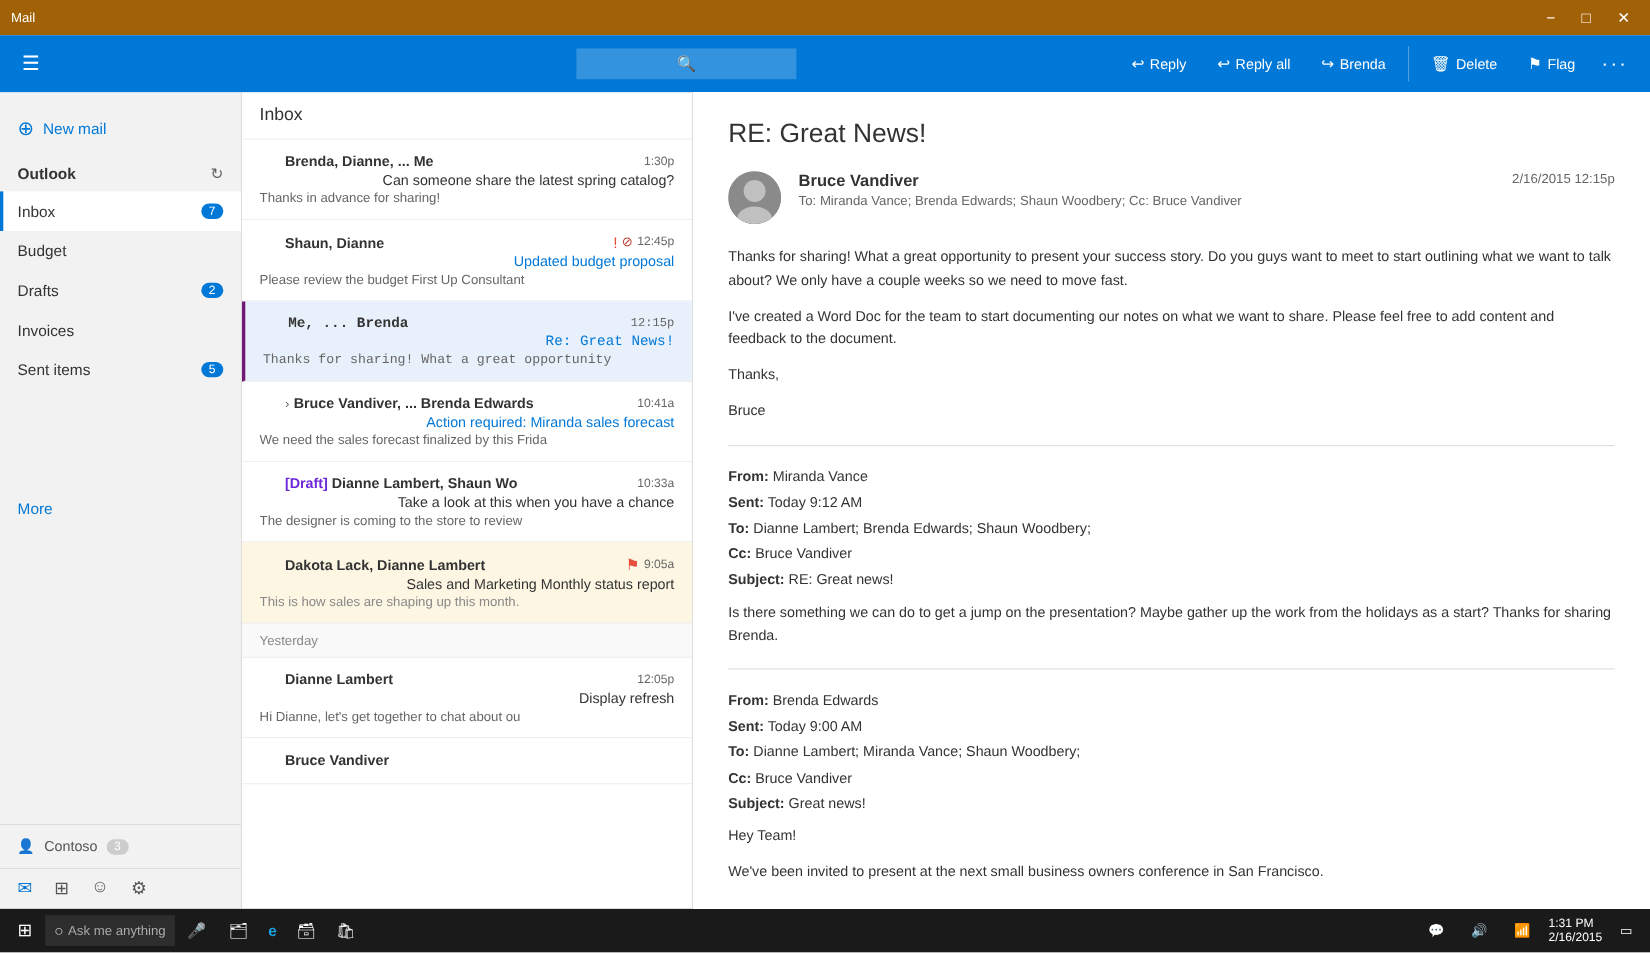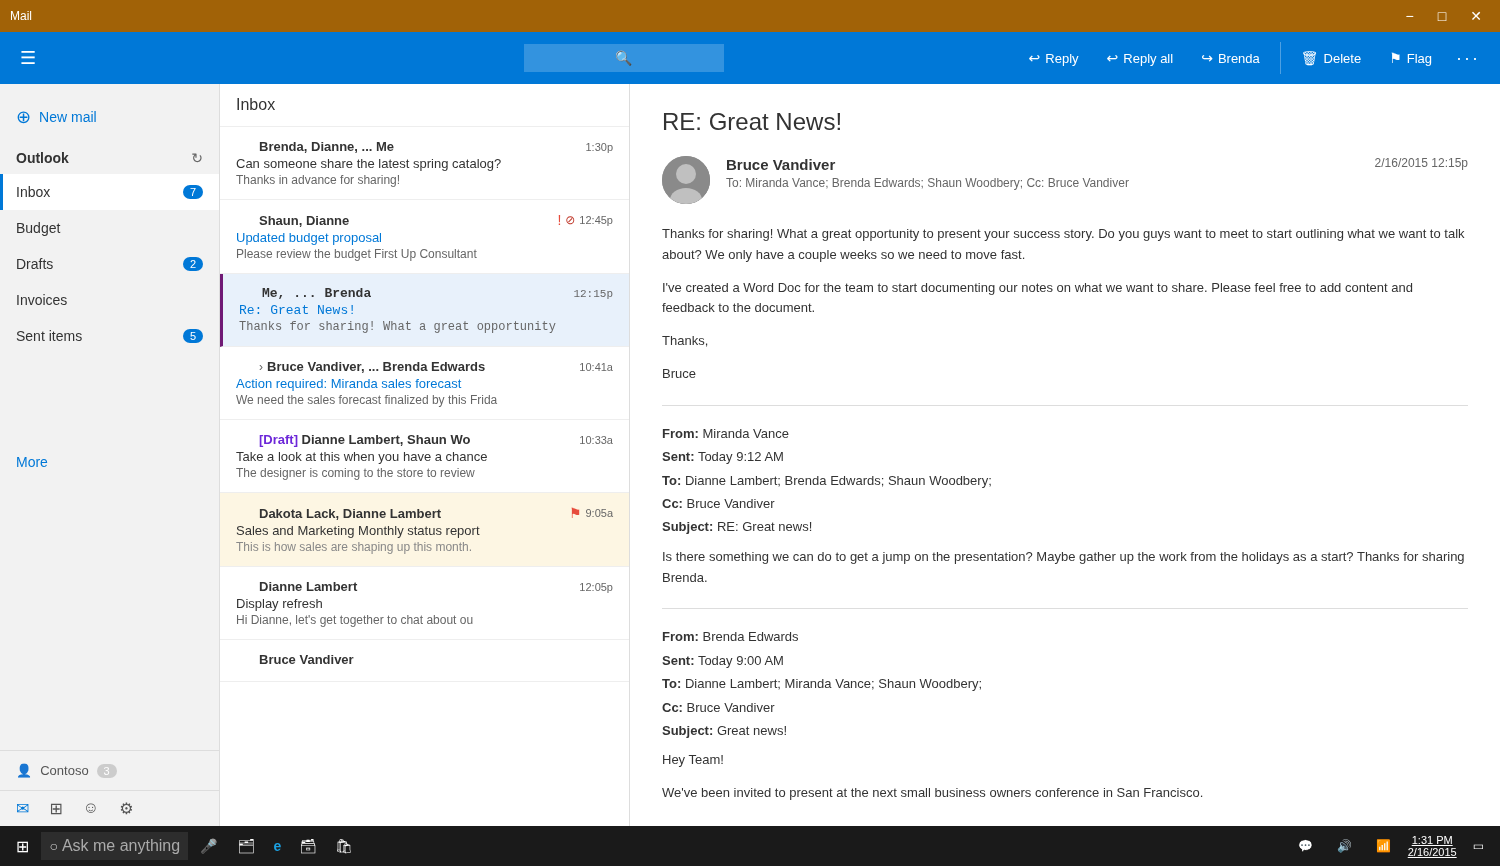--- a/index.html
+++ b/index.html
@@ -132,21 +132,21 @@
       border-bottom: 1px solid #eee;
       cursor: pointer;
       position: relative;
     }
     .email-item.selected { background: #e8f1fb; }
     .email-item.flagged { background: #fdf6e3; }
     .email-item-header { display: flex; align-items: center; justify-content: space-between; margin-bottom: 2px; padding-left: 23px; }
     .email-sender { font-size: 13px; font-weight: 600; color: #333; }
     .email-sender.draft { color: #6d28d9; text-align: right; }
     .email-time { font-size: 11px; color: #666; white-space: nowrap; }
-    .email-subject { font-size: 13px; color: #0078d7; margin-bottom: 2px; }
+    .email-subject { font-size: 13px; color: #0078d7; margin-bottom: 2px; text-align: right; }
     .email-subject.normal { color: #333; }
     .email-preview { font-size: 12px; color: #666; white-space: nowrap; overflow: hidden; text-overflow: ellipsis; }
     .email-icons { display: flex; align-items: center; gap: 4px; }
     .important-icon { color: #e74c3c; font-size: 14px; }
     .blocked-icon { color: #c0392b; font-size: 12px; }
     .flag-icon { color: #e74c3c; font-size: 14px; }
     .chevron-icon { color: #666; font-size: 12px; margin-right: 4px; }
 
     .date-separator {
       padding: 8px 16px; font-size: 12px; color: #888;
@@ -208,21 +208,21 @@
     .taskbar-left { display: flex; align-items: center; gap: 4px; }
     .taskbar-right { display: flex; align-items: center; gap: 8px; color: #fff; font-size: 11px; }
     .win-btn {
       background: none; border: none; cursor: pointer;
       color: #fff; padding: 4px 8px; font-size: 16px;
     }
     .taskbar-icon {
       background: none; border: none; cursor: pointer;
       color: #fff; padding: 4px 8px; font-size: 14px;
     }
-    .taskbar-time { text-align: center; font-size: 11px; color: #fff; text-decoration: underline; }
+    .taskbar-time { text-align: left; font-size: 11px; color: #fff; }
     .app-icons { display: flex; gap: 2px; }
     .bottom-icon { font-size: 16px; color: #555; cursor: pointer; }
     .bottom-icon.active { color: #0078d7; }
   </style>
 </head>
 <body>
 
 <div class="title-bar">
   <span>Mail</span>
   <div class="title-bar-controls">
@@ -383,20 +383,23 @@
         <span class="email-sender">Dakota Lack, Dianne Lambert</span>
         <div class="email-icons">
           <span class="flag-icon">⚑</span>
           <span class="email-time">9:05a</span>
         </div>
       </div>
       <div class="email-subject normal">Sales and Marketing Monthly status report</div>
       <div class="email-preview" style="color:#888;">This is how sales are shaping up this month.</div>
     </div>
 
+    <div class="date-separator">
+      <span>Yesterday</span>
+    </div>
 
     <div class="email-item">
       <div class="email-item-header">
         <span class="email-sender">Dianne Lambert</span>
         <span class="email-time">12:05p</span>
       </div>
       <div class="email-subject normal">Display refresh</div>
       <div class="email-preview">Hi Dianne, let's get together to chat about ou</div>
     </div>
 
@@ -467,21 +470,21 @@
     </div>
 
   </div>
 </div>
 
 <div class="taskbar">
   <div class="taskbar-left">
     <button class="win-btn">⊞</button>
     <div style="display:flex;align-items:center;background:#2d2d2d;height:28px;padding:0 8px;gap:4px;">
       <span style="color:#ccc;font-size:14px;">○</span>
-      <span style="color:#aaa;font-size:16px;">Ask me anything</span>
+      <span style="color:#aaa;font-size:12px;">Ask me anything</span>
     </div>
     <button class="taskbar-icon">🎤</button>
     <div class="app-icons">
       <button class="taskbar-icon">🗂</button>
       <button class="taskbar-icon" style="color:#1ba1e2;font-weight:bold;">e</button>
       <button class="taskbar-icon">🗃</button>
       <button class="taskbar-icon">🛍</button>
     </div>
   </div>
   <div class="taskbar-right">

